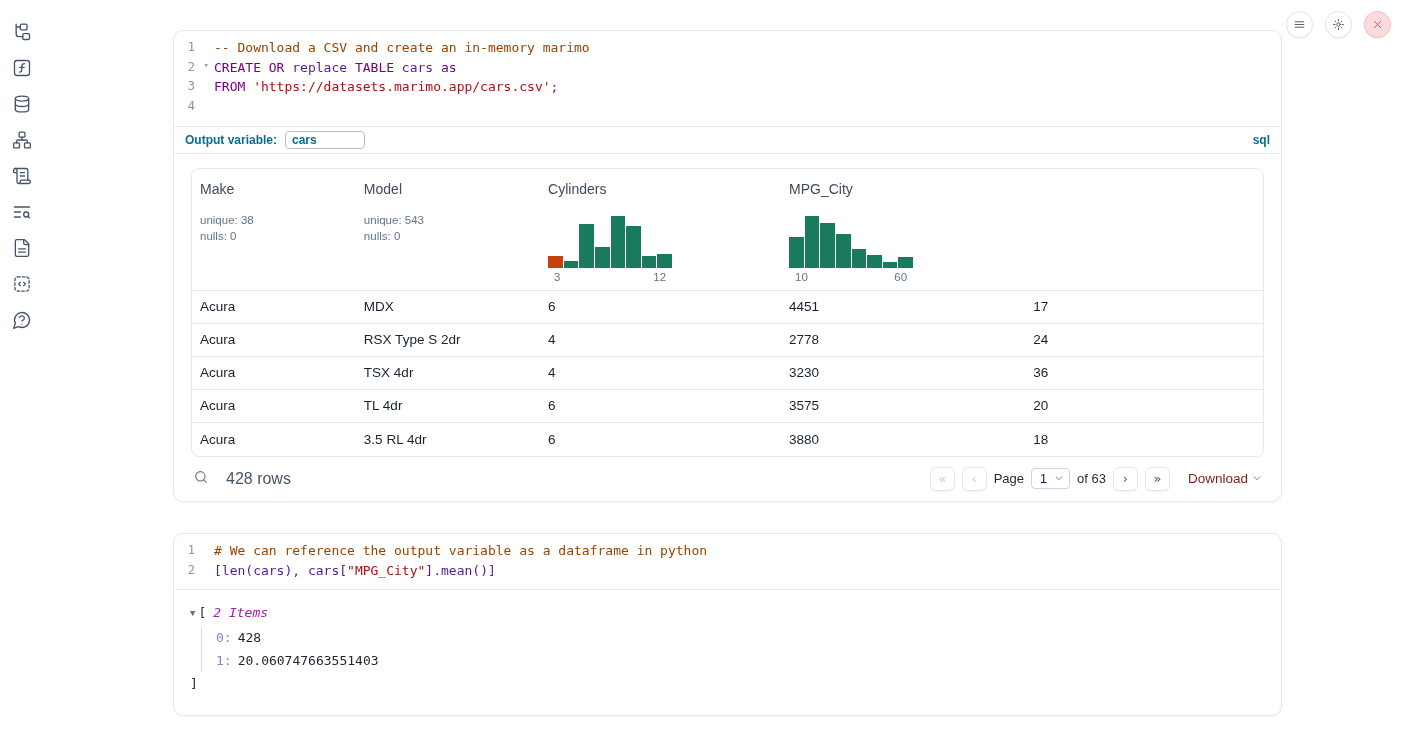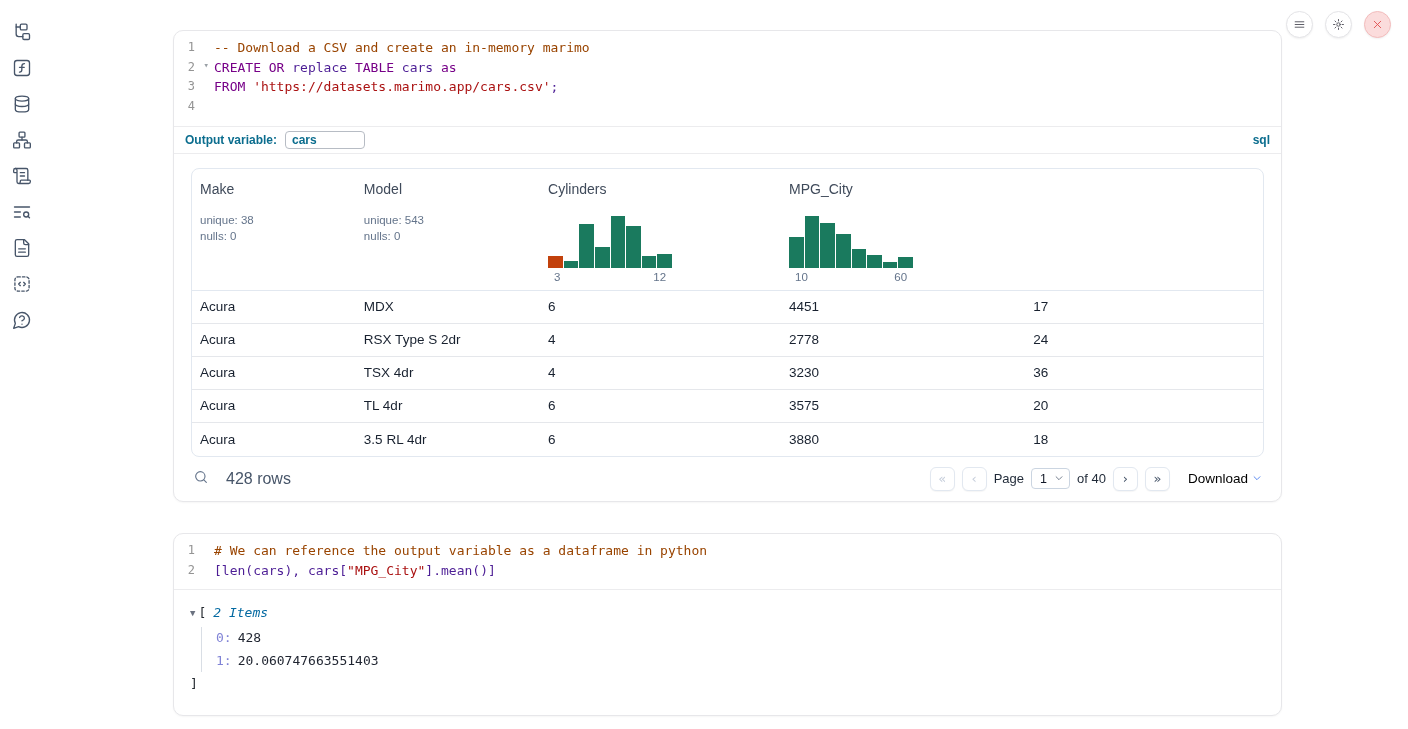--- a/index.html
+++ b/index.html
@@ -72,31 +72,31 @@
   .pager { margin-left:auto; display:flex; align-items:center; gap:7px; }
   .pg-btn { width:25px; height:24px; border:1px solid #e2e8f0; border-radius:6px; background:#fff;
             font-size:13px; display:flex; align-items:center; justify-content:center; cursor:pointer;
             color:#475569; box-shadow:0 1px 1px rgba(0,0,0,.04); font-family:"DejaVu Sans",sans-serif; }
   .pg-btn.disabled { color:#c6cedb; }
   .pg-text { font-size:13px; color:#1f2937; }
   .page-select { border:1px solid #cbd5e1; border-radius:4px; height:21px; padding:0 5px 0 8px;
                  display:flex; align-items:center; gap:7px; font-size:12.5px; color:#111827;
                  background:#fff; cursor:pointer; }
   .chev-down svg { width:10px; height:10px; stroke:#475569; fill:none; stroke-width:1.8; stroke-linecap:round; }
-  .download-link { margin-left:18px; display:flex; align-items:center; gap:4px; color:#000000;
+  .download-link { margin-left:18px; display:flex; align-items:center; gap:4px; color:#7f1d1d;
                    font-size:13.5px; text-decoration:none; cursor:pointer; }
   .download-link .chev-down svg { stroke:#2563eb; }
 
   
   .py-output { border-top:1px solid #ececee; padding:15px 16px 22px;
                font-family:"DejaVu Sans Mono",monospace; font-size:13px; color:#24292f; }
   .tree-head { display:flex; align-items:center; }
   .tree-caret { font-size:9px; color:#6b7280; margin-right:3px; cursor:pointer; }
   .bracket { color:#24292f; }
-  .items-label { color:#0369a1; font-style:italic; margin-left:7px;text-align:center; }
+  .items-label { color:#a21caf; font-style:italic; margin-left:7px;text-align:center; }
   .tree-children { border-left:1px solid #d9dee5; margin:7px 0 2px 11px; padding-left:14px; }
   .entry { line-height:22.5px; }
   .entry .key { color:#8083d6; }
   .entry .val { color:#1f2430; margin-left:6px; }
   .tree-close { line-height:19px; }
 </style>
 </head>
 <body>
 
 <nav class="sidebar">
@@ -319,21 +319,21 @@
           <button class="pg-btn disabled">‹</button>
           <span class="pg-text">Page</span>
           <span class="page-select">
             <span>1</span>
             <span class="chev-down">
               <svg viewBox="0 0 24 24">
                   <path d="m5 9 7 7 7-7"></path>
                 </svg>
             </span>
           </span>
-          <span class="pg-text">of 40</span>
+          <span class="pg-text">of 63</span>
           <button class="pg-btn">›</button>
           <button class="pg-btn">»</button>
         </div>
         <a class="download-link">
           <span>Download</span>
           <span class="chev-down">
             <svg viewBox="0 0 24 24">
                 <path d="m5 9 7 7 7-7"></path>
               </svg>
           </span>

